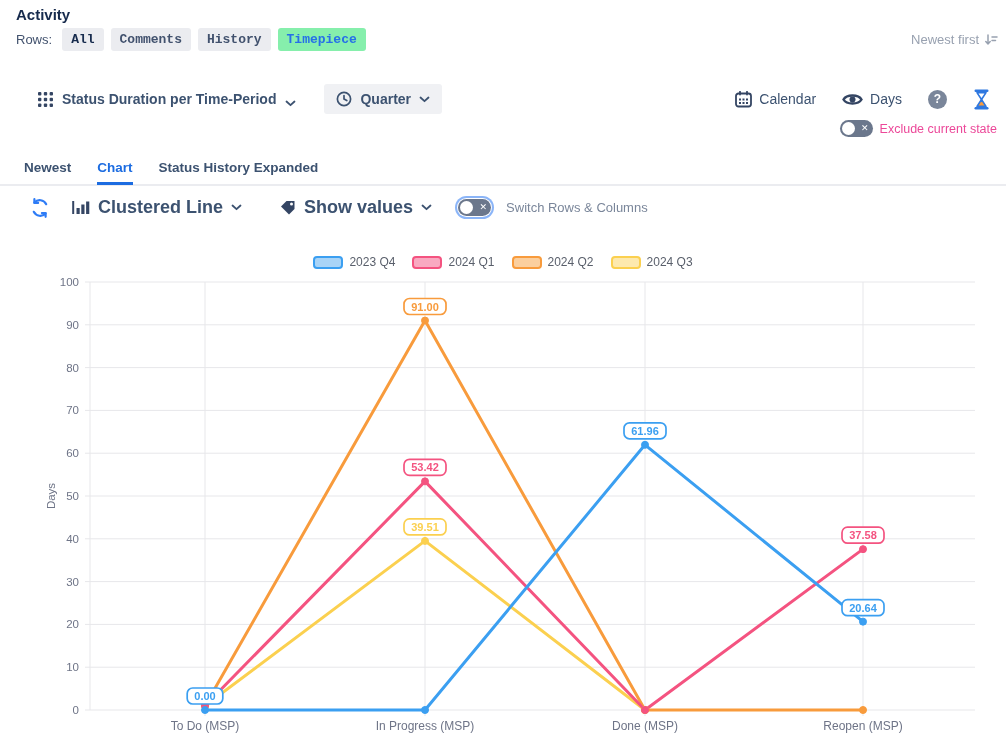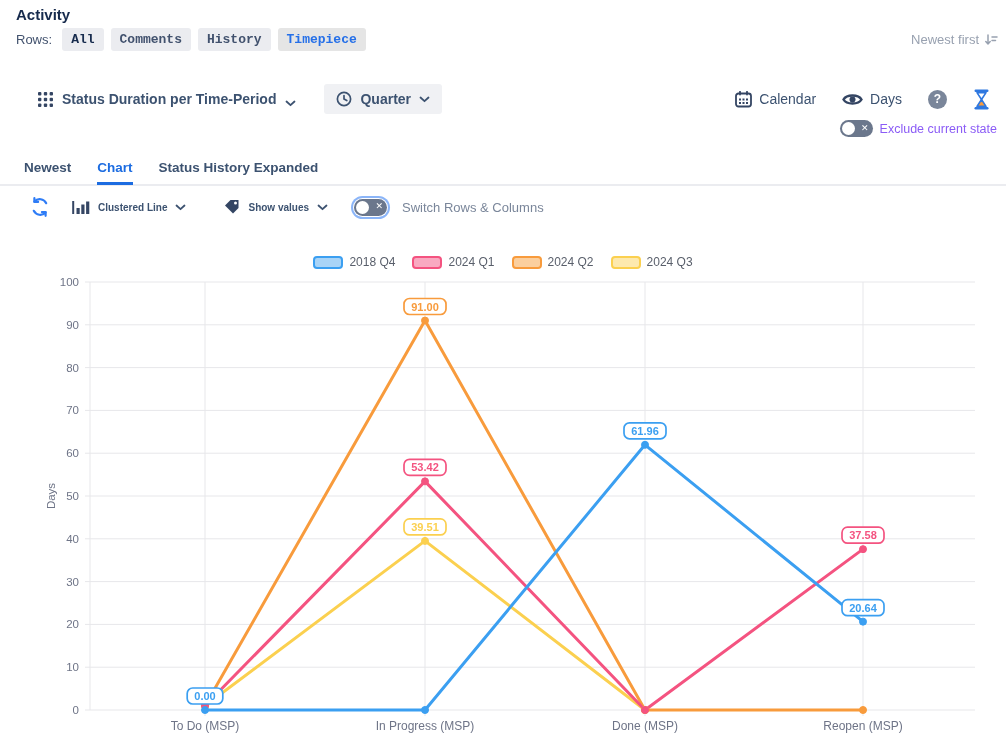--- a/index.html
+++ b/index.html
@@ -5,47 +5,47 @@
   * { margin:0; padding:0; box-sizing:border-box; }
   html,body { width:1006px; height:747px; background:#fff; font-family:"Liberation Sans",sans-serif; overflow:hidden; }
   #app { position:relative; width:1006px; height:747px; }
 
   .activity-header { position:absolute; top:6px; left:16px; font-size:15px; font-weight:700; color:#172b4d; }
 
   .show-row { position:absolute; top:28px; left:16px; right:8px; display:flex; align-items:center; }
   .show-label { font-size:13px; color:#42526e; margin-right:10px; }
   .filter-btn { font-size:13px; font-weight:600; color:#42526e; background:#ebecf0; border:none; border-radius:3px; padding:4px 9px; margin-right:7px; cursor:pointer;font-family:Liberation Mono, monospace; }
   .filter-btn.first { font-weight:700; color:#172b4d; }
-  .filter-btn.active { background:#e5e5e5; color:#2670e8; }
+  .filter-btn.active { background:#86efac; color:#2670e8; }
   .sort-group { margin-left:auto; display:flex; align-items:center; gap:5px; color:#98a1b0; font-size:13px; }
 
   .controls-row { position:absolute; top:84px; left:38px; right:16px; display:flex; align-items:center; }
   .selector { display:flex; align-items:flex-end; gap:9px; cursor:pointer; }
   .selector-label { font-size:14px; font-weight:600; color:#3c5270; }
   .pill-btn { display:flex; align-items:center; gap:8px; background:#f0f1f4; border:none; border-radius:3px; padding:7px 12px; margin-left:28px; cursor:pointer; font-size:14px; font-weight:600; color:#3c5270; }
   .right-controls { margin-left:auto; display:flex; align-items:center; gap:26px; }
   .icon-label { display:flex; align-items:center; gap:7px; cursor:pointer; font-size:14px; font-weight:400; color:#3c5270; }
   .help-circle { width:19px; height:19px; border-radius:50%; background:#7a869a; color:#fff; font-size:12px; font-weight:700; display:flex; align-items:center; justify-content:center; cursor:pointer; }
 
   .exclude-row { position:absolute; top:120px; right:9px; display:flex; align-items:center; gap:7px; }
-  .exclude-label { font-size:12.5px; color:#8b5cf6; }
+  .exclude-label { font-size:12.5px; color:#ec4899; }
 
   .toggle { position:relative; width:33px; height:17px; border-radius:9px; background:#6b778c; cursor:pointer; flex:0 0 auto; }
   .toggle .knob { position:absolute; left:2px; top:2px; width:13px; height:13px; border-radius:50%; background:#fff; }
   .toggle .cross { position:absolute; right:4px; top:1.5px; color:#fff; font-size:9px; line-height:13px; }
   .toggle.focused { box-shadow:0 0 0 1px #fff, 0 0 0 3px #8bb5f8; }
 
   .tabs-row { position:absolute; top:160px; left:24px; display:flex; gap:26px; }
   .tab { font-size:13.5px; font-weight:600; color:#3c5270; padding-bottom:7px; border-bottom:3px solid transparent; cursor:pointer; }
   .tab.active { color:#1c6ce1; border-bottom-color:#1c6ce1; }
   .tabs-divider { position:absolute; top:184px; left:0; right:0; height:2px; background:#ebecf0; }
 
   .toolbar-row { position:absolute; top:197px; left:30px; display:flex; align-items:center; }
   .tool-group { display:flex; align-items:center; gap:8px; cursor:pointer; }
-  .tool-label { font-size:10px; font-weight:600; color:#3c5270; }
+  .tool-label { font-size:18px; font-weight:600; color:#3c5270; }
   .switch-label { font-size:13px; color:#7a869a; margin-left:7px; }
 
   #legend { position:absolute; top:255px; left:0; width:1006px; display:flex; justify-content:center; align-items:center; gap:17px; }
   .legend-item { display:flex; align-items:center; gap:6px; cursor:pointer; }
   .legend-swatch { width:30px; height:13px; border-radius:4px; border:2px solid; }
   .legend-text { font-size:12px; color:#595f6b; }
 
   #chart-svg { position:absolute; top:278px; left:0; }
 
   svg text { font-family:"Liberation Sans",sans-serif; }
@@ -186,21 +186,21 @@
         <span class="knob"></span>
         <span class="cross">✕</span>
       </div>
       <span class="switch-label">Switch Rows &amp; Columns</span>
     </div>
   </div>
 
   <div id="legend">
       <div class="legend-item">
         <span class="legend-swatch" style="border-color: rgb(59, 159, 241); background: rgb(169, 212, 247);"></span>
-        <span class="legend-text">2018 Q4</span>
+        <span class="legend-text">2023 Q4</span>
       </div>
       <div class="legend-item">
         <span class="legend-swatch" style="border-color: rgb(244, 83, 128); background: rgb(249, 169, 193);"></span>
         <span class="legend-text">2024 Q1</span>
       </div>
       <div class="legend-item">
         <span class="legend-swatch" style="border-color: rgb(248, 155, 60); background: rgb(251, 207, 158);"></span>
         <span class="legend-text">2024 Q2</span>
       </div>
       <div class="legend-item">

